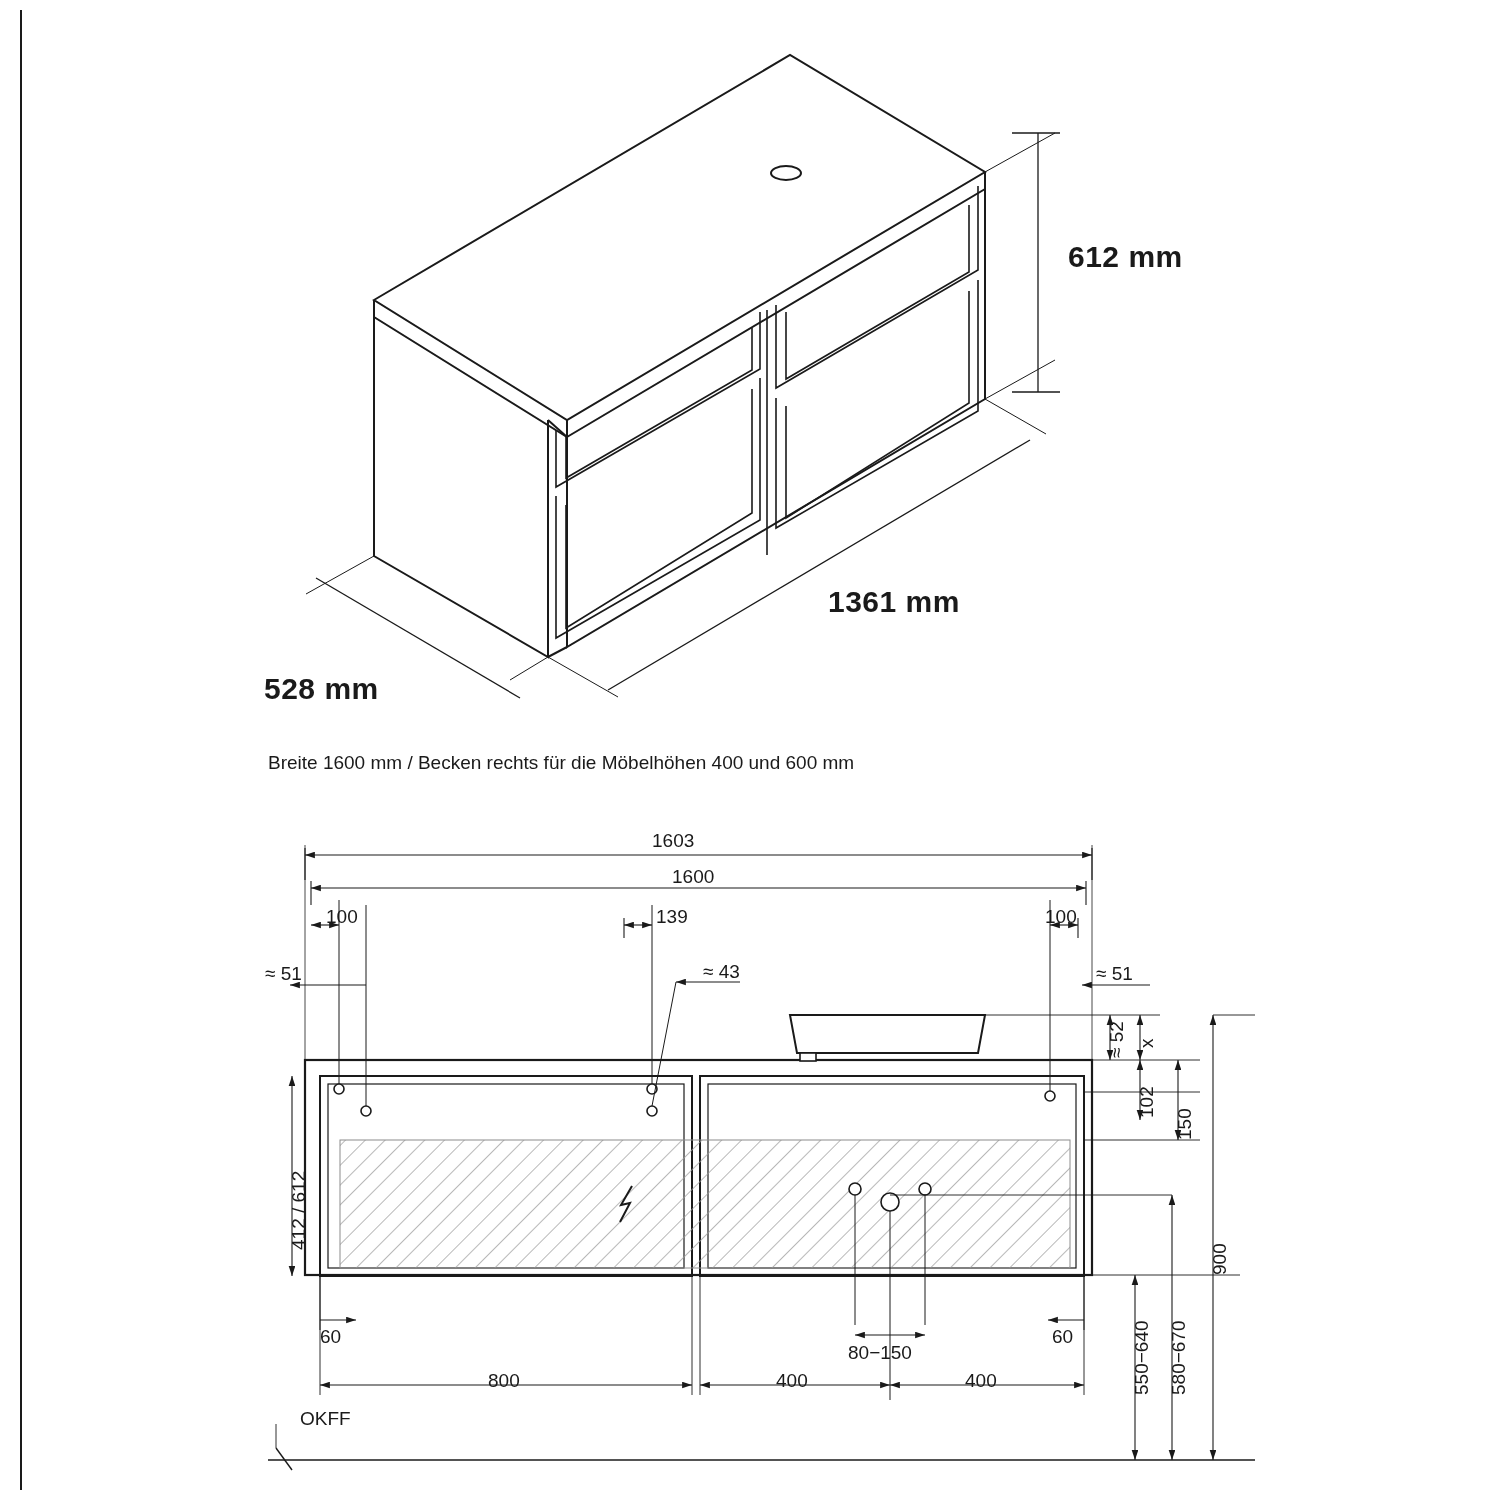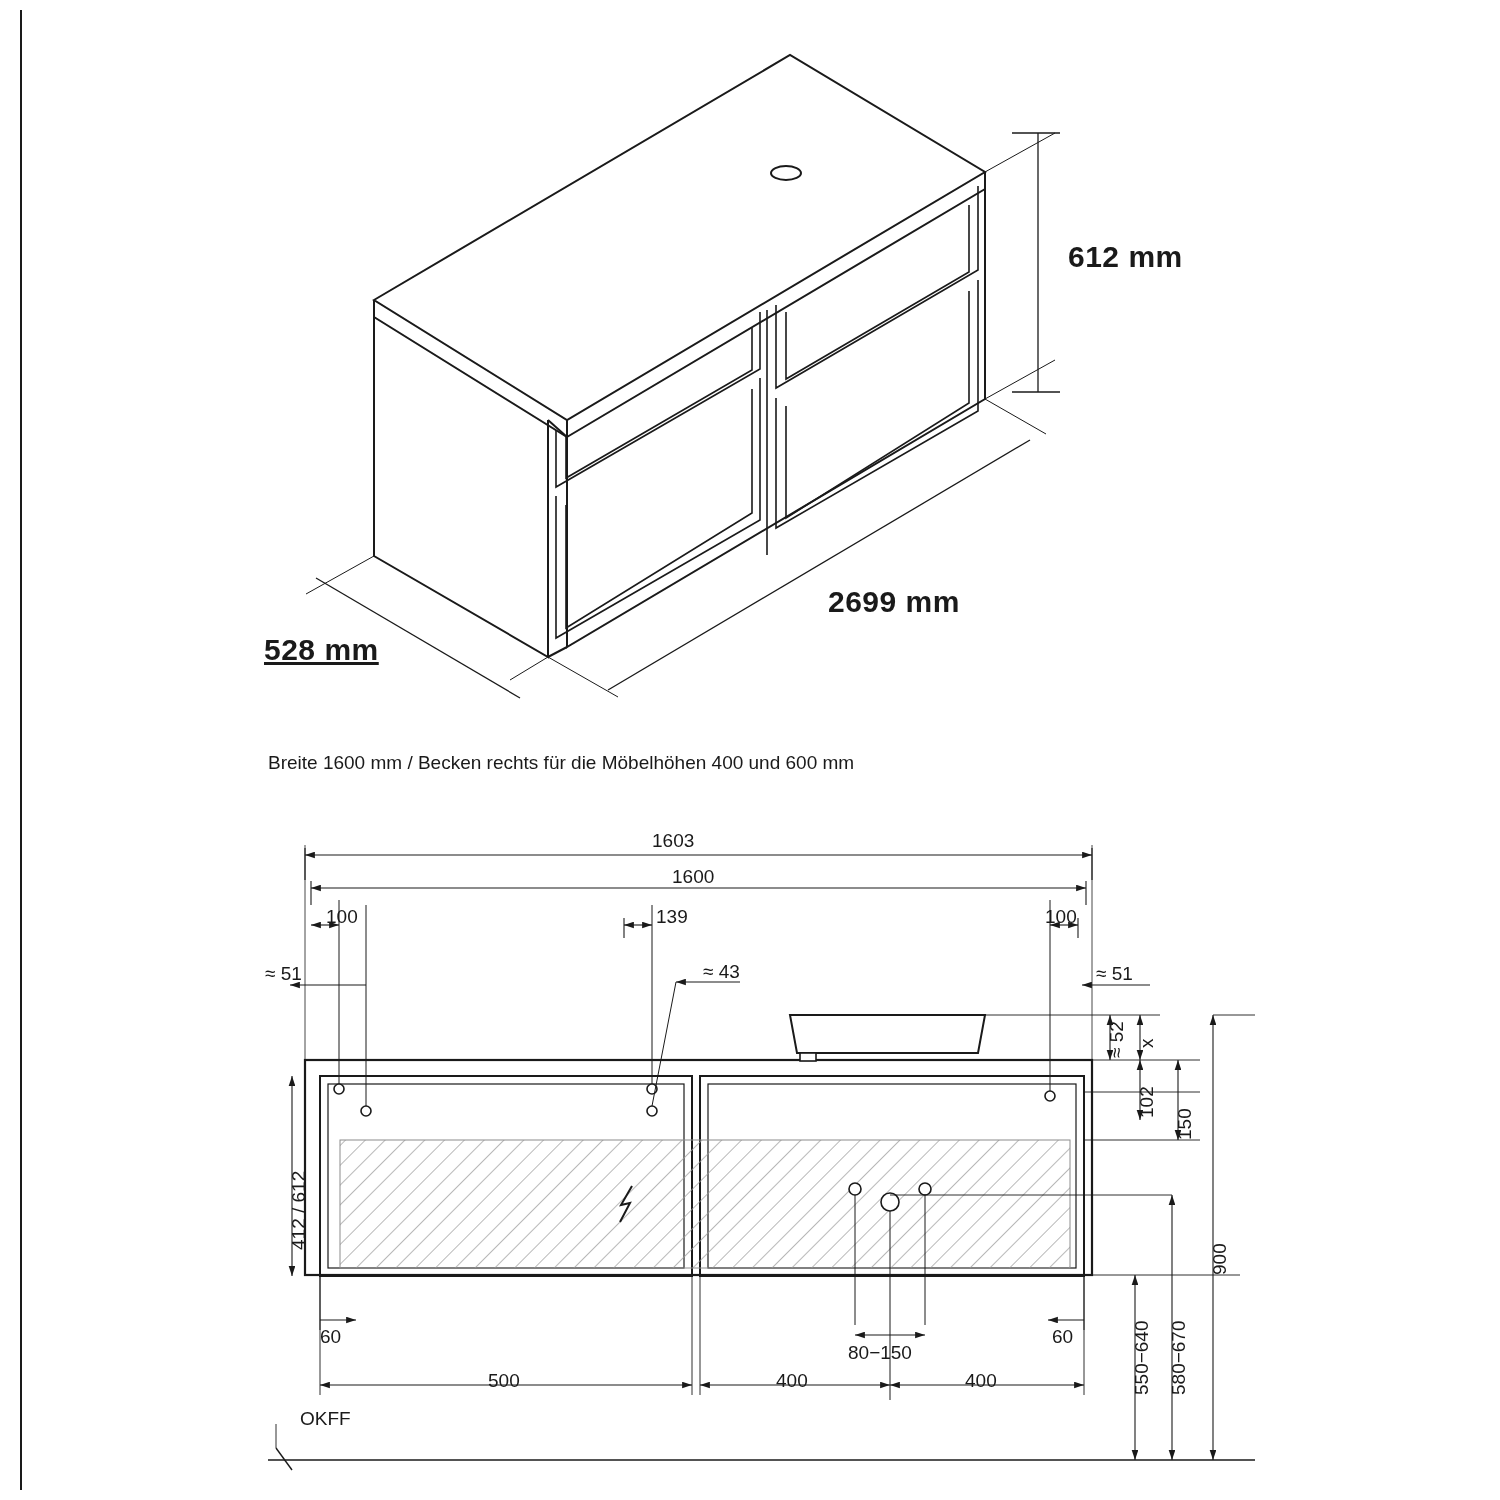--- a/index.html
+++ b/index.html
@@ -239,22 +239,22 @@
       </g>
 
       <g stroke="#1a1a1a" stroke-width="0.8">
         <line x1="305" y1="845" x2="305" y2="1060"></line>
         <line x1="1092" y1="845" x2="1092" y2="1060"></line>
       </g>
     </g>
   </svg>
 
   <div class="lbl dim-big" style="left:1068px; top:240px;">612 mm</div>
-  <div class="lbl dim-big" style="left:828px; top:585px;">2699 mm</div>
-  <div class="lbl dim-big" style="left:264px; top:633px;text-decoration:underline;">528 mm</div>
+  <div class="lbl dim-big" style="left:828px; top:585px;">1361 mm</div>
+  <div class="lbl dim-big" style="left:264px; top:672px;">528 mm</div>
 
   <div class="lbl caption" style="left:268px; top:735px;margin-top:17px;">Breite 1600 mm / Becken rechts für die Möbelhöhen 400 und 600 mm</div>
 
   <div class="lbl dim-sm" style="left:652px; top:830px;">1603</div>
   <div class="lbl dim-sm" style="left:672px; top:866px;text-align:center;">1600</div>
   <div class="lbl dim-sm" style="left:326px; top:906px;">100</div>
   <div class="lbl dim-sm" style="left:656px; top:906px;">139</div>
   <div class="lbl dim-sm" style="left:1045px; top:906px;">100</div>
 
   <div class="lbl dim-sm" style="left:265px; top:963px;">≈ 51</div>
@@ -267,18 +267,18 @@
   <div class="lbl dim-sm rot90" style="left:1174px; top:1140px;">150</div>
   <div class="lbl dim-sm rot90" style="left:1209px; top:1275px;">900</div>
   <div class="lbl dim-sm rot90" style="left:1131px; top:1395px;">550−640</div>
   <div class="lbl dim-sm rot90" style="left:1168px; top:1395px;">580−670</div>
 
   <div class="lbl dim-sm rot90" style="left:288px; top:1250px;">412 / 612</div>
 
   <div class="lbl dim-sm" style="left:320px; top:1326px;">60</div>
   <div class="lbl dim-sm" style="left:1052px; top:1326px;">60</div>
   <div class="lbl dim-sm" style="left:848px; top:1342px;">80−150</div>
-  <div class="lbl dim-sm" style="left:488px; top:1370px;">500</div>
+  <div class="lbl dim-sm" style="left:488px; top:1370px;">800</div>
   <div class="lbl dim-sm" style="left:776px; top:1370px;">400</div>
   <div class="lbl dim-sm" style="left:965px; top:1370px;">400</div>
   <div class="lbl dim-sm" style="left:300px; top:1408px;">OKFF</div>
 
 </div>
 
 </body></html>

